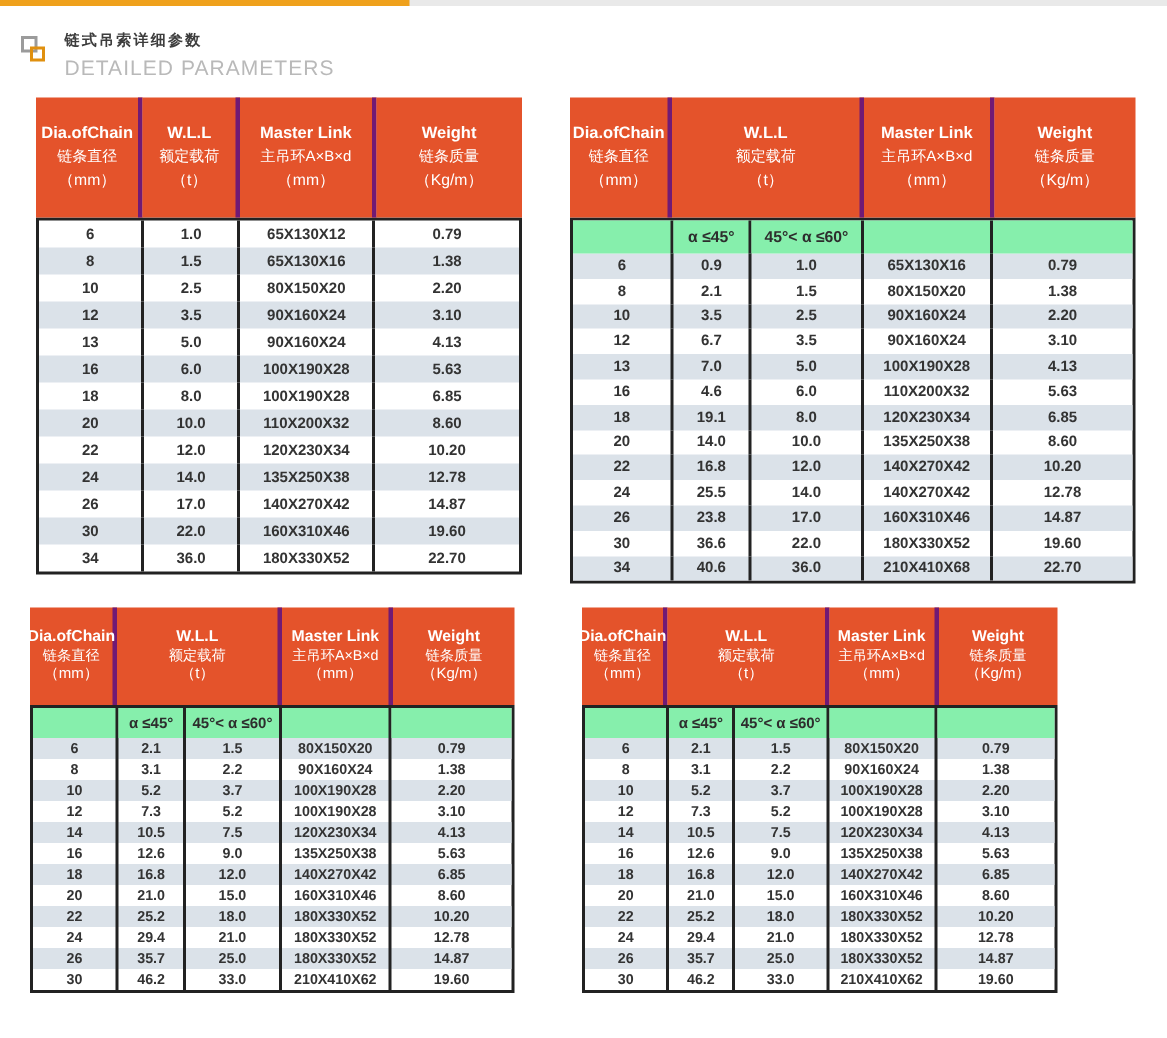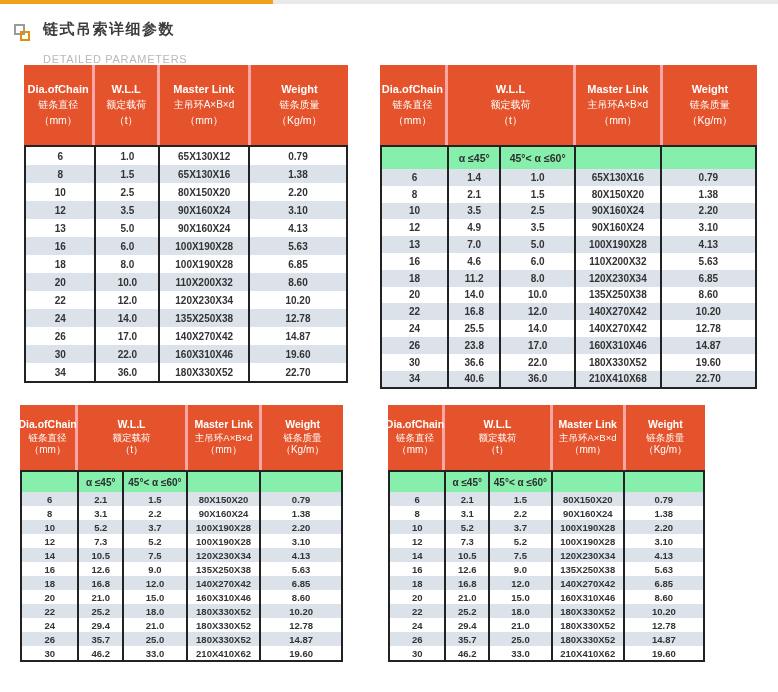--- a/index.html
+++ b/index.html
@@ -9,33 +9,33 @@
   
   .topbar{position:absolute;top:0;left:0;width:778px;height:4px}
   .bar-gray{position:absolute;left:0;top:0;width:100%;height:4px;background:var(--accent-bar-rest,#e9e9e9)}
   .bar-orange{position:absolute;left:0;top:0;width:273px;height:4px;background:var(--accent-bar,#efa11c);z-index:1}
 
   
   .title-block{position:absolute;left:14px;top:20px;display:flex;gap:9px;align-items:flex-start}
   .title-icon{position:relative;width:20px;height:22px;margin-top:4px}
   .sq-gray{position:absolute;left:0;top:0;width:11px;height:11px;border:2px solid #9b9b9b;background:#fff}
   .sq-orange{position:absolute;left:6px;top:7px;width:10px;height:10px;border:2px solid #e0900f;background:rgba(255,255,255,.0)}
-  .title{font-size:15px;font-weight:bold;color:#3d3d3d;letter-spacing:1.5px}
-  .subtitle{font-size:11px;color:#b9b9b9;letter-spacing:.7px;margin-top:14px}
+  .title{font-size:10px;font-weight:bold;color:#3d3d3d;letter-spacing:1.5px}
+  .subtitle{font-size:14px;color:#b9b9b9;letter-spacing:.7px;margin-top:3px}
 
   
   .spec-table{position:absolute;--border:var(--table-border,#222)}
   .cols4{--cols:22% 20% 28% 30%;--hcols:22% 20% 28% 30%}
   .cols5{--cols:18% 14% 20% 23% 25%;--hcols:18% 34% 23% 25%}
   .thead{display:grid;grid-template-columns:var(--hcols)}
   .t-top .thead{height:80px}
   .t-bot .thead{height:65px}
   .th{background:var(--table-header,#e4532b);color:#fff;display:flex;flex-direction:column;
       align-items:center;justify-content:center;text-align:center;gap:4px;line-height:1.05}
-  .th:not(:last-child){border-right:3px solid #fca5a5}
+  .th:not(:last-child){border-right:3px solid #701a75}
   .h-en{font-size:11px;font-weight:bold}
   .h-cn{font-size:10px;font-weight:normal}
   .h-unit{font-size:10.5px;font-weight:normal}
   .t-bot .th{gap:2.5px}
   .t-bot .h-en{font-size:10.5px}
   .t-bot .h-cn{font-size:9.5px}
   .t-bot .h-unit{font-size:10px}
 
   .tbody{border:2px solid var(--border);background:#fff}
   .row{display:grid;grid-template-columns:var(--cols)}
@@ -205,63 +205,63 @@
         <div class="row subhead">
           <div class="cell"></div>
           <div class="cell">α ≤45°</div>
           <div class="cell">45°&lt; α ≤60°</div>
           <div class="cell"></div>
           <div class="cell"></div>
         </div>
         <div class="rows">
           <div class="row">
             <div class="cell">6</div>
-            <div class="cell">1.4</div>
+            <div class="cell">0.9</div>
             <div class="cell">1.0</div>
             <div class="cell">65X130X16</div>
             <div class="cell">0.79</div>
           </div>
           <div class="row">
             <div class="cell">8</div>
             <div class="cell">2.1</div>
             <div class="cell">1.5</div>
             <div class="cell">80X150X20</div>
             <div class="cell">1.38</div>
           </div>
           <div class="row">
             <div class="cell">10</div>
             <div class="cell">3.5</div>
             <div class="cell">2.5</div>
             <div class="cell">90X160X24</div>
             <div class="cell">2.20</div>
           </div>
           <div class="row">
             <div class="cell">12</div>
-            <div class="cell">4.9</div>
+            <div class="cell">6.7</div>
             <div class="cell">3.5</div>
             <div class="cell">90X160X24</div>
             <div class="cell">3.10</div>
           </div>
           <div class="row">
             <div class="cell">13</div>
             <div class="cell">7.0</div>
             <div class="cell">5.0</div>
             <div class="cell">100X190X28</div>
             <div class="cell">4.13</div>
           </div>
           <div class="row">
             <div class="cell">16</div>
             <div class="cell">4.6</div>
             <div class="cell">6.0</div>
             <div class="cell">110X200X32</div>
             <div class="cell">5.63</div>
           </div>
           <div class="row">
             <div class="cell">18</div>
-            <div class="cell">11.2</div>
+            <div class="cell">19.1</div>
             <div class="cell">8.0</div>
             <div class="cell">120X230X34</div>
             <div class="cell">6.85</div>
           </div>
           <div class="row">
             <div class="cell">20</div>
             <div class="cell">14.0</div>
             <div class="cell">10.0</div>
             <div class="cell">135X250X38</div>
             <div class="cell">8.60</div>

